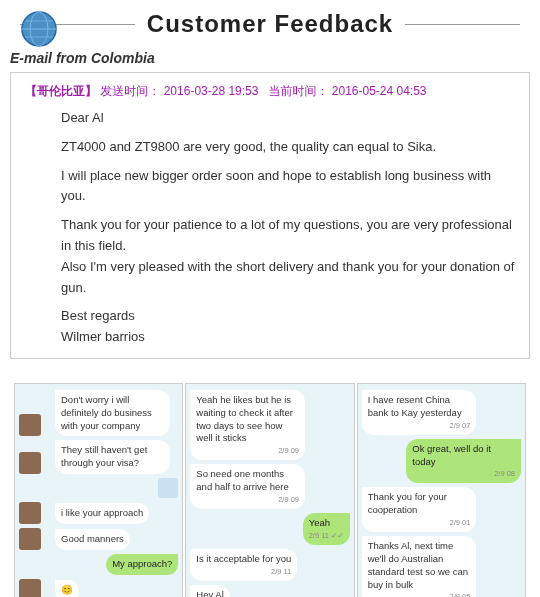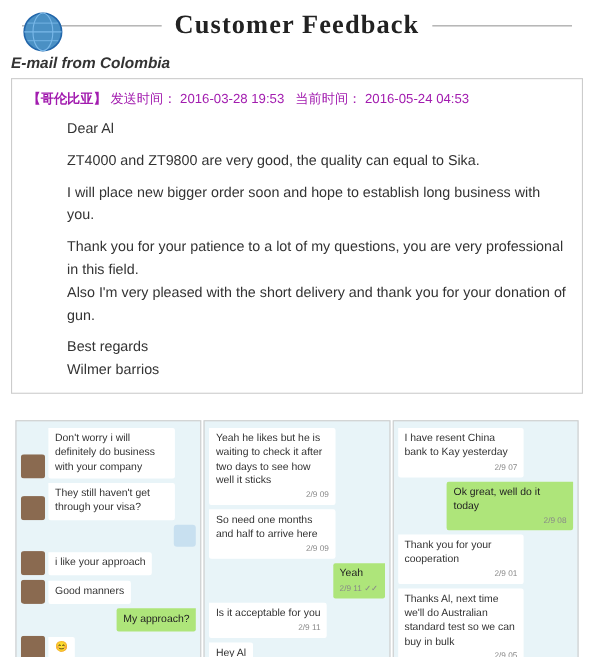--- a/index.html
+++ b/index.html
@@ -11,21 +11,20 @@
       overflow: hidden;
     }
 
     
     .header {
       display: flex;
       align-items: flex-end;
       justify-content: center;
       padding: 10px 20px 8px;
       position: relative;
-      font-family: Liberation Serif, serif;
     }
     .header-globe {
       position: absolute;
       left: 20px;
       top: 10px;
       width: 38px;
       height: 38px;
     }
     .header-lines {
       display: flex;
@@ -107,21 +106,21 @@
       display: flex;
       flex-direction: column;
       gap: 4px;
       height: 100%;
       overflow: hidden;
     }
 
     .msg-row {
       display: flex;
       align-items: flex-end;
-      gap: 3px;
+      gap: 14px;
     }
     .msg-row.right {
       flex-direction: row-reverse;
     }
 
     .avatar {
       width: 22px;
       height: 22px;
       border-radius: 3px;
       background: #888;
@@ -135,21 +134,21 @@
     }
     .avatar-img2 {
       width: 100%;
       height: 100%;
       background: #8a6a50;
     }
 
     .bubble {
       max-width: 72%;
       padding: 4px 6px;
-      border-radius: 2px;
+      border-radius: 12px;
       font-size: 9.5px;
       line-height: 1.35;
       position: relative;
     }
     .bubble.left {
       background: #fff;
       color: #333;
       border-top-left-radius: 0;
     }
     .bubble.right {

